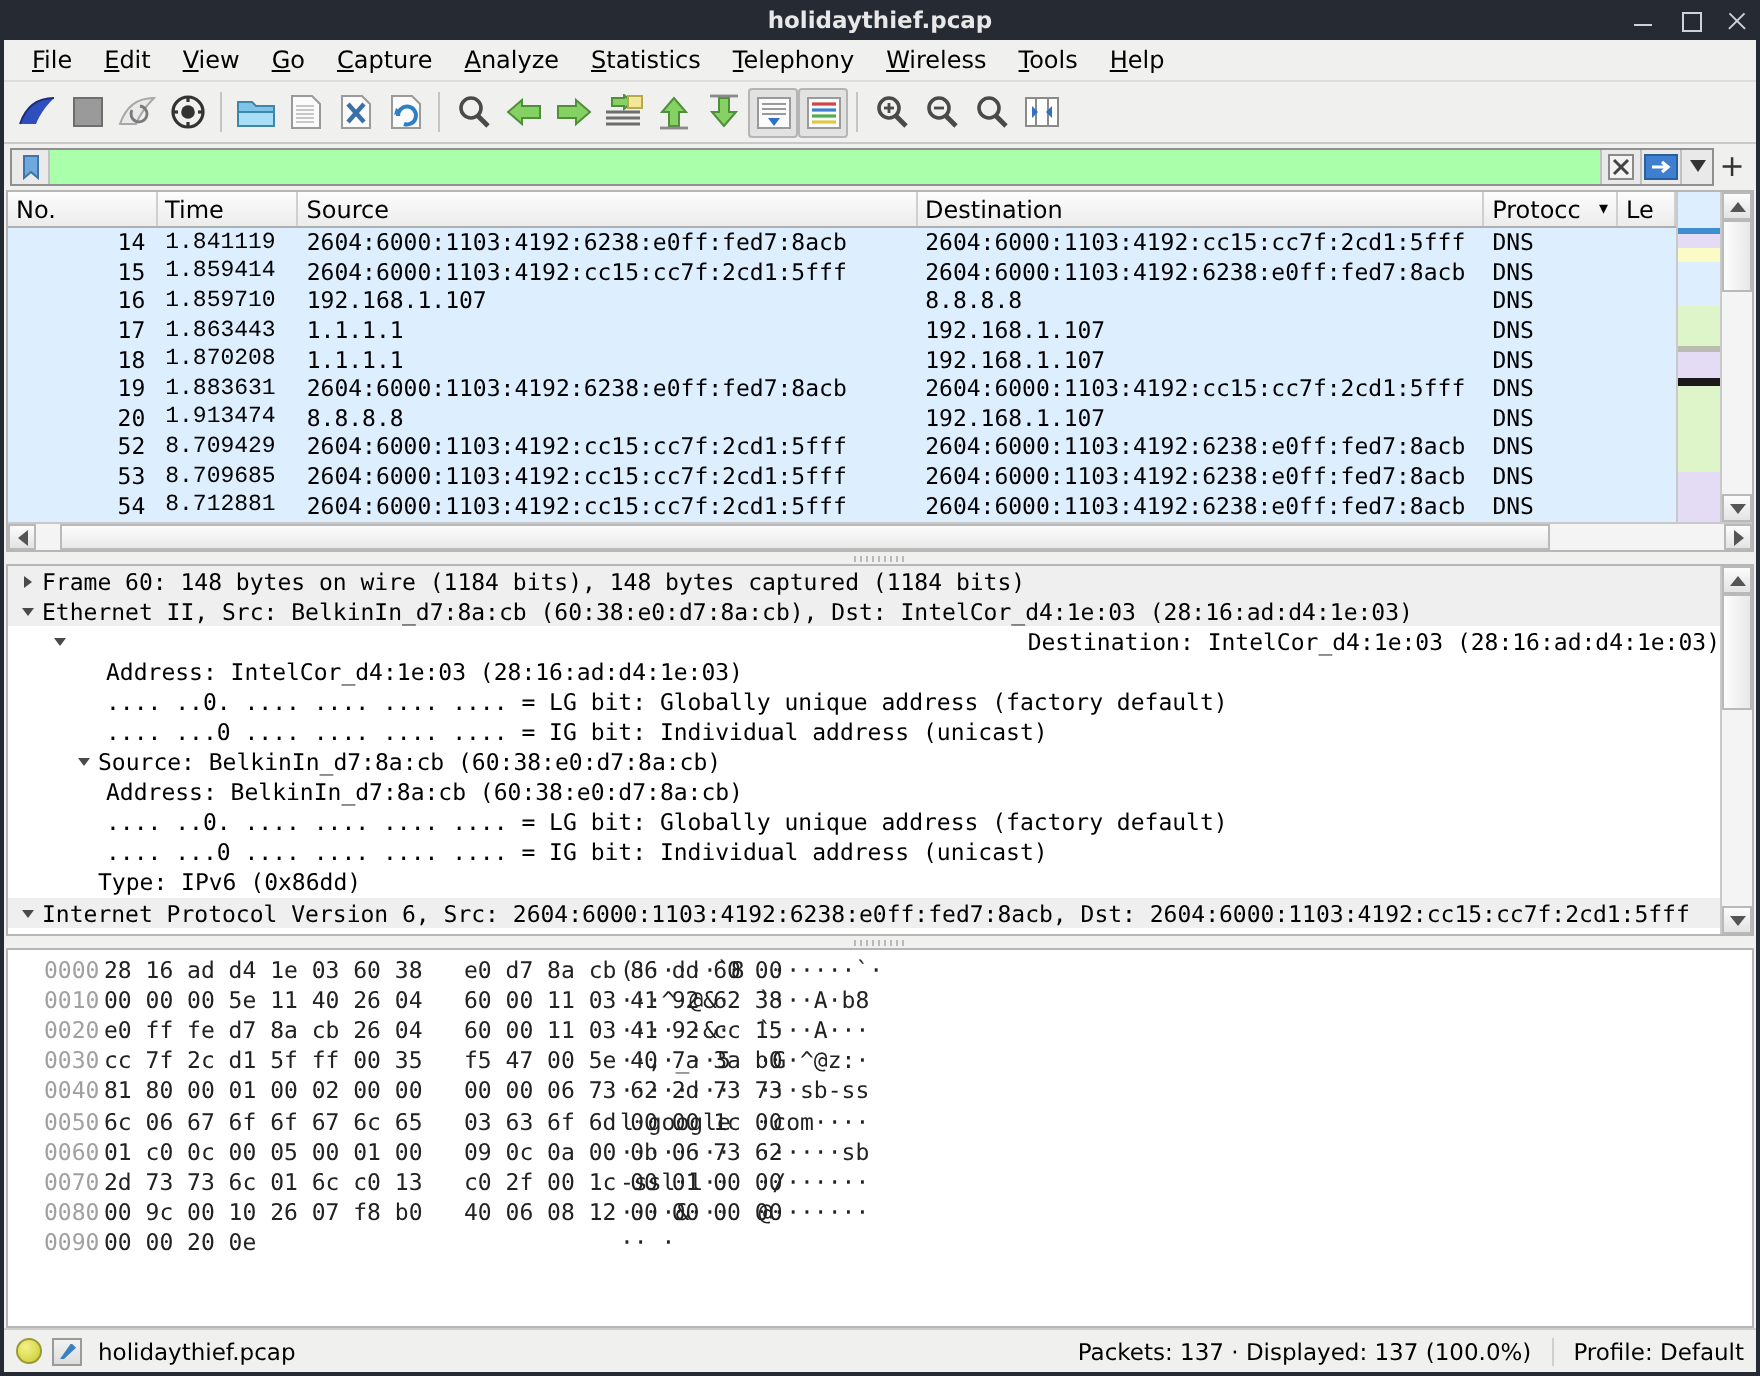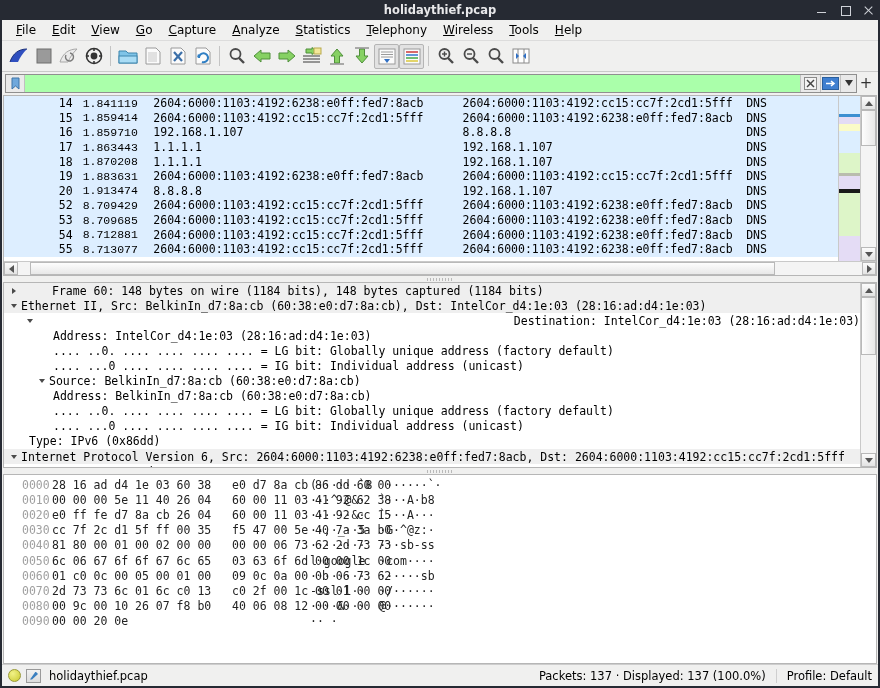--- a/index.html
+++ b/index.html
@@ -444,20 +444,41 @@
               <path d="M0 0 H8 L4 6 Z" fill="#333"></path>
             </svg>
         </div>
       </div>
       <div class="filter-plus">+</div>
     </div>
 
     <div class="packet-list">
       <div class="pl-body">
         <div class="pl-cols">
+          <div class="pl-header" id="pl-header">
+              <div class="pl-th" style="width: 78px;">
+                <span>No.</span>
+              </div>
+              <div class="pl-th" style="width: 74px;">
+                <span>Time</span>
+              </div>
+              <div class="pl-th" style="width: 325px;">
+                <span>Source</span>
+              </div>
+              <div class="pl-th" style="width: 298px;">
+                <span>Destination</span>
+              </div>
+              <div class="pl-th" style="width: 70px;">
+                <span>Protocc</span>
+                <span style="margin-left: auto; font-size: 9px;">▾</span>
+              </div>
+              <div class="pl-th" style="width: 30px;">
+                <span>Le</span>
+              </div>
+            </div>
           <div class="pl-rows" id="pl-rows">
               <div class="pl-row">
                 <div class="pl-td c-no">14</div>
                 <div class="pl-td c-time">1.841119</div>
                 <div class="pl-td c-src">2604:6000:1103:4192:6238:e0ff:fed7:8acb</div>
                 <div class="pl-td c-dst">2604:6000:1103:4192:cc15:cc7f:2cd1:5fff</div>
                 <div class="pl-td c-proto">DNS</div>
                 <div class="pl-td c-len"></div>
               </div>
               <div class="pl-row">
@@ -579,21 +600,21 @@
           </div>
       </div>
     </div>
 
     <div class="splitter">
         <div class="grip"></div>
       </div>
 
     <div class="detail-pane">
       <div class="detail-rows" id="detail-rows">
-          <div class="d-row hl" style="padding-left: 4px; gap: 31px;">
+          <div class="d-row hl" style="padding-left: 4px;">
             <div class="d-arrow">
               <div class="ar-r"></div>
             </div>
             <div class="d-text">Frame 60: 148 bytes on wire (1184 bits), 148 bytes captured (1184 bits)</div>
           </div>
           <div class="d-row hl" style="padding-left: 4px;">
             <div class="d-arrow">
               <div class="ar-d"></div>
             </div>
             <div class="d-text">Ethernet II, Src: BelkinIn_d7:8a:cb (60:38:e0:d7:8a:cb), Dst: IntelCor_d4:1e:03 (28:16:ad:d4:1e:03)</div>
@@ -627,21 +648,21 @@
             <div class="d-text">Address: BelkinIn_d7:8a:cb (60:38:e0:d7:8a:cb)</div>
           </div>
           <div class="d-row" style="padding-left: 36px;">
             <div class="d-arrow"></div>
             <div class="d-text">.... ..0. .... .... .... .... = LG bit: Globally unique address (factory default)</div>
           </div>
           <div class="d-row" style="padding-left: 36px;">
             <div class="d-arrow"></div>
             <div class="d-text">.... ...0 .... .... .... .... = IG bit: Individual address (unicast)</div>
           </div>
-          <div class="d-row" style="padding-left: 12px;">
+          <div class="d-row" style="padding-left: 32px;">
             <div class="d-arrow"></div>
             <div class="d-text">Type: IPv6 (0x86dd)</div>
           </div>
           <div class="d-row hl" style="padding-left: 4px;">
             <div class="d-arrow">
               <div class="ar-d"></div>
             </div>
             <div class="d-text">Internet Protocol Version 6, Src: 2604:6000:1103:4192:6238:e0ff:fed7:8acb, Dst: 2604:6000:1103:4192:cc15:cc7f:2cd1:5fff</div>
           </div>
           <div class="d-row" style="padding-left: 20px;">

